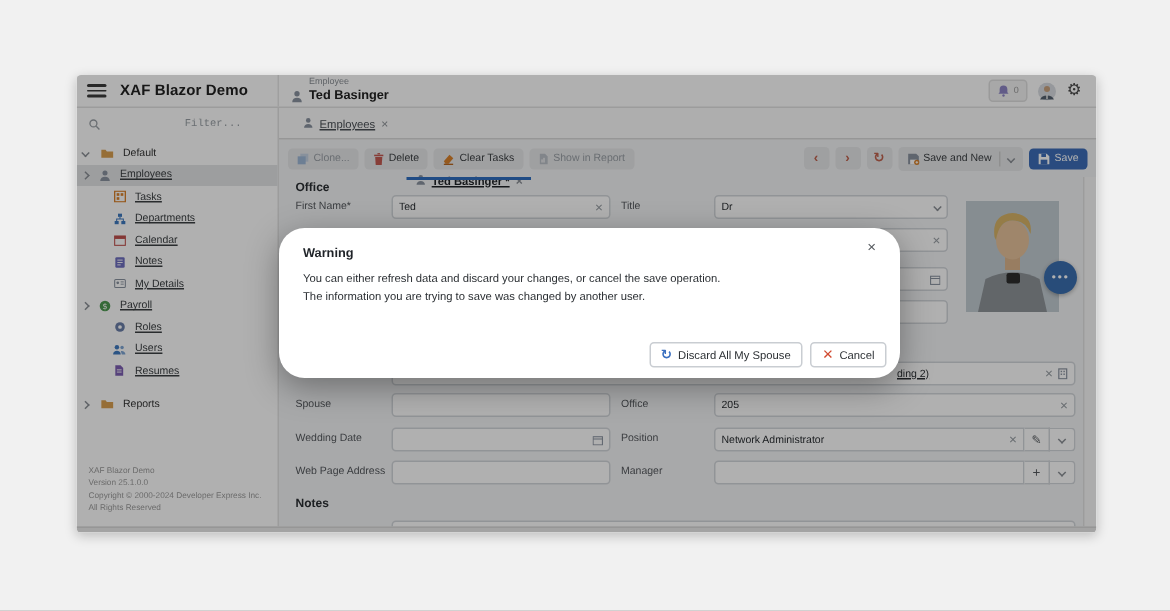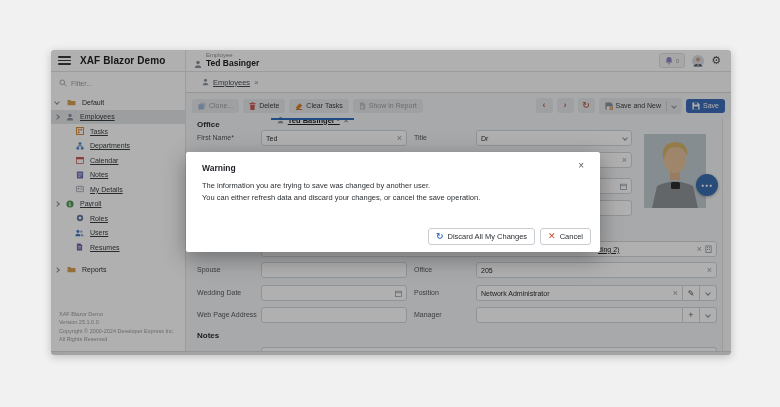--- a/index.html
+++ b/index.html
@@ -23,21 +23,21 @@
   .bell-btn { display:flex; align-items:center; gap:3px; border:1px solid #e0e0e0; background:#f4f4f4;
               border-radius:3px; padding:2px 5px; cursor:pointer; }
   .bell-count { font-size:6px; color:#9a9a9a; }
   .gear { font-size:11px; color:#4a4a4a; line-height:1; cursor:pointer; }
 
   
   .bodyrow { display:flex; height:279px; }
   .sidebar { width:135px; background:#fff; border-right:1px solid #e3e3e3; position:relative; font-size:7px; }
   .filter-row { display:flex; align-items:center; gap:4px; padding:7px 8px 5px 8px; }
   .filter-input { border:none; outline:none; font-size:7px; width:90px; color:#333; background:transparent;
-                  font-family:Liberation Sans, sans-serif; }
+                  font-family:Liberation Mono, monospace;text-align:right; }
   .filter-input::placeholder { color:#9aa0a6; }
   .tree { padding-top:3px; }
   .trow { height:14.5px; display:flex; align-items:center; cursor:pointer; }
   .trow .slot { width:12px; display:flex; justify-content:center; }
   .trow .islot { width:13px; display:flex; justify-content:center; margin-left:2px; }
   .trow.item .islot { margin-left:10px; }
   .tlabel { margin-left:4px; color:#3c4043; text-decoration:underline; text-underline-offset:1px; }
   .tlabel.folderlabel { text-decoration:none; color:#333; }
   .trow.sel { background:#e4e5e7; }
   .chev { width:4px; height:4px; border-right:1.2px solid #8a8f95; border-bottom:1.2px solid #8a8f95; display:inline-block; }
@@ -87,21 +87,21 @@
   .photo-wrap { position:absolute; }
   .dots-btn { position:absolute; width:22px; height:22px; border-radius:50%; background:#3a6fb0; color:#fff;
               display:flex; align-items:center; justify-content:center; font-size:5px; letter-spacing:1px; cursor:pointer;
               box-shadow:0 1px 3px rgba(0,0,0,.3); }
   .frag { font-size:7px; color:#2b2f33; text-decoration:underline; white-space:nowrap; }
 
   .bottomstrip { position:absolute; left:0; right:0; bottom:0; height:4px; background:#ececec; border-top:1px solid #d9d9d9; }
 
   
   .overlay { position:absolute; inset:0; background:rgba(0,0,0,.31); z-index:40; }
-  .modal { position:absolute; left:135px; top:102px; width:414px; height:100px; background:#fff; border-radius:2px;
+  .modal { position:absolute; left:135px; top:102px; width:414px; height:100px; background:#fff; border-radius:17px;
            box-shadow:0 6px 22px rgba(0,0,0,.35); z-index:50; }
   .modal-title { position:absolute; left:16px; top:11px; font-size:8.5px; font-weight:bold; color:#1f2328; }
   .modal-x { position:absolute; right:16px; top:9px; font-size:10px; color:#55595e; cursor:pointer; line-height:1; }
   .modal-body { position:absolute; left:16px; top:28px; right:16px; font-size:7.5px; color:#2b2f33; line-height:1.65; }
   .modal-actions { position:absolute; right:9px; bottom:7px; display:flex; gap:5px; }
   .mbtn { display:flex; align-items:center; gap:4px; background:#fff; border:1px solid #c9cdd2; border-radius:3px;
           font-size:7.5px; color:#2b2f33; padding:3px 7px; cursor:pointer; font-family:inherit; }
   .ref-blue { color:#3a6fc0; font-size:9px; font-weight:bold; line-height:1; }
   .x-red { color:#d1492f; font-size:9px; font-weight:bold; line-height:1; }
 
@@ -546,27 +546,27 @@
   </div>
 
   <div class="bottomstrip"></div>
 
   <div class="overlay"></div>
 
   <div class="modal">
     <div class="modal-title">Warning</div>
     <span class="modal-x">×</span>
     <div class="modal-body">
+      <div>You can either refresh data and discard your changes, or cancel the save operation.</div>
       <div>The information you are trying to save was changed by another user.</div>
-      <div>You can either refresh data and discard your changes, or cancel the save operation.</div>
     </div>
     <div class="modal-actions">
       <button class="mbtn">
         <span class="ref-blue">↻</span>
-        <span>Discard All My Changes</span>
+        <span>Discard All My Spouse</span>
       </button>
       <button class="mbtn">
         <span class="x-red">✕</span>
         <span>Cancel</span>
       </button>
     </div>
   </div>
 
 </div>
 

